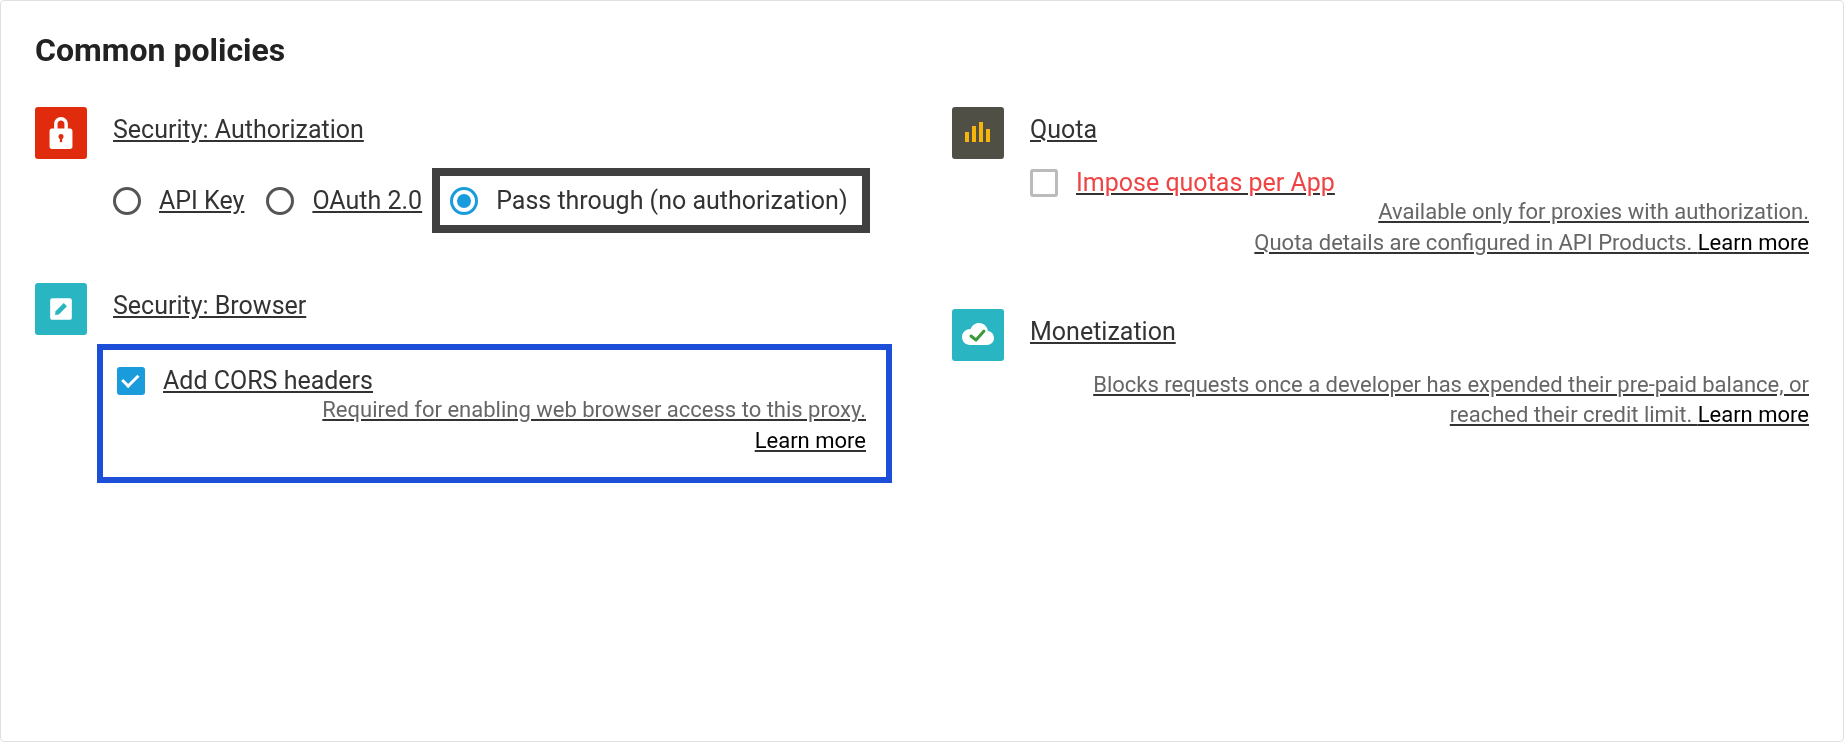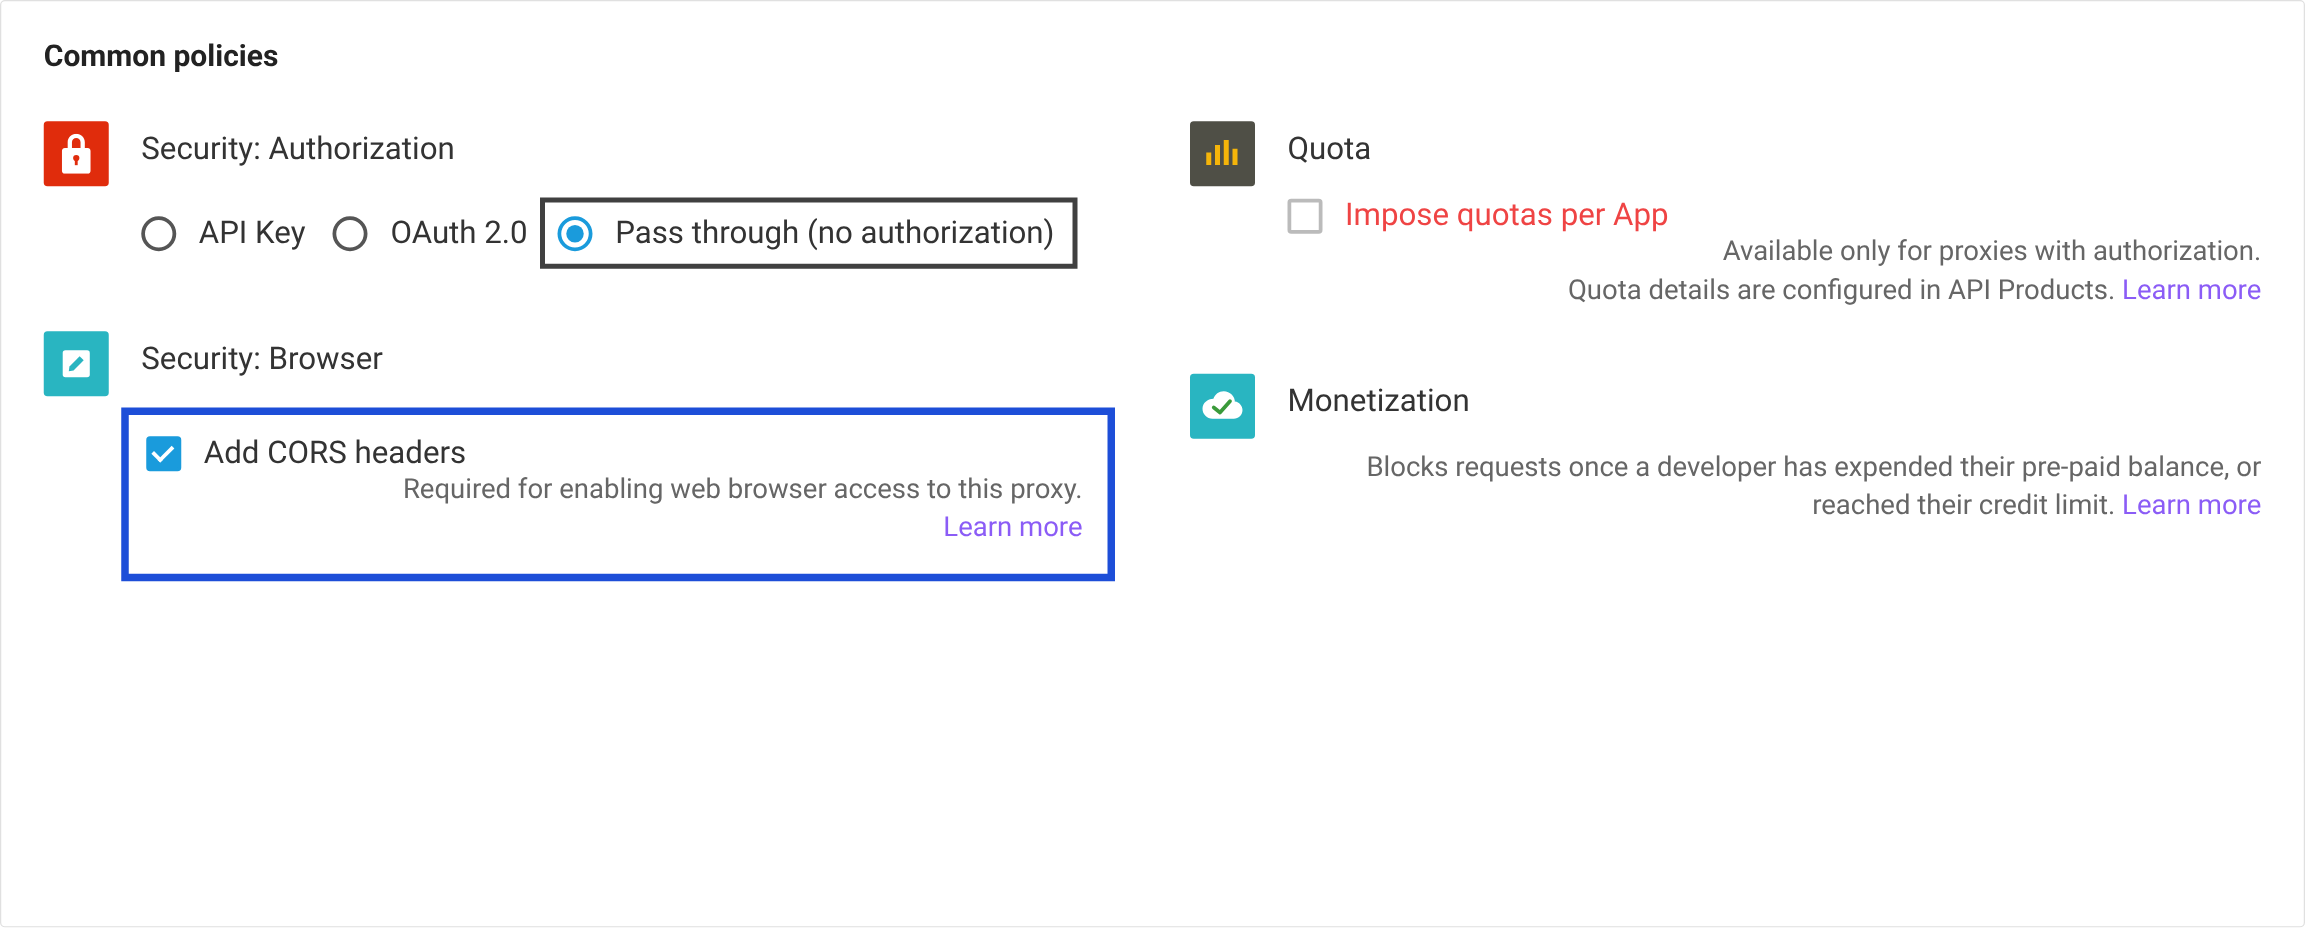--- a/index.html
+++ b/index.html
@@ -10,21 +10,21 @@
     padding: 0;
   }
   .panel {
     border: 1px solid #e0e0e0;
     border-radius: 4px;
     padding: 30px 34px 40px 34px;
     width: 1844px;
     min-height: 742px;
   }
   .section-title {
-    font-size: 24px;
+    font-size: 32px;
     font-weight: 700;
     color: #222;
     margin-bottom: 36px;
   }
   .columns {
     display: flex;
     gap: 60px;
   }
   .col {
     flex: 1;
@@ -41,21 +41,21 @@
     border-radius: 3px;
     display: flex;
     align-items: center;
     justify-content: center;
     flex-shrink: 0;
     margin-top: 2px;
   }
   .icon-red { background: #e02c0c; }
   .icon-teal { background: #29b5c1; }
   .icon-dark { background: #4f4f46; }
-  .policy-content { flex: 1; }
+  .policy-content { flex: 1; text-decoration: underline; }
   .policy-title {
     font-size: 25px;
     font-weight: 400;
     color: #333;
     margin-bottom: 24px;
     margin-top: 10px;
   }
   .option-list {
     display: flex;
     flex-direction: row;
@@ -119,25 +119,25 @@
     border-bottom: 3px solid #fff;
     transform: rotate(-45deg) translate(1px, -2px);
   }
   .helper-text {
     font-size: 22px;
     color: #666;
     line-height: 1.4;
     text-align: right;
   }
   .link {
-    color: #8b5cf6;
+    color: #000000;
     cursor: pointer;
   }
   .highlight-box {
-    border: 4px solid #404040;
+    border: 8px solid #404040;
     padding: 10px 14px 10px 10px;
     display: inline-flex;
     align-items: center;
     gap: 18px;
     margin-left: -12px;
   }
   .highlight-block {
     border: 6px solid #1d4ed8;
     padding: 16px 20px 20px 14px;
     margin-left: -16px;

